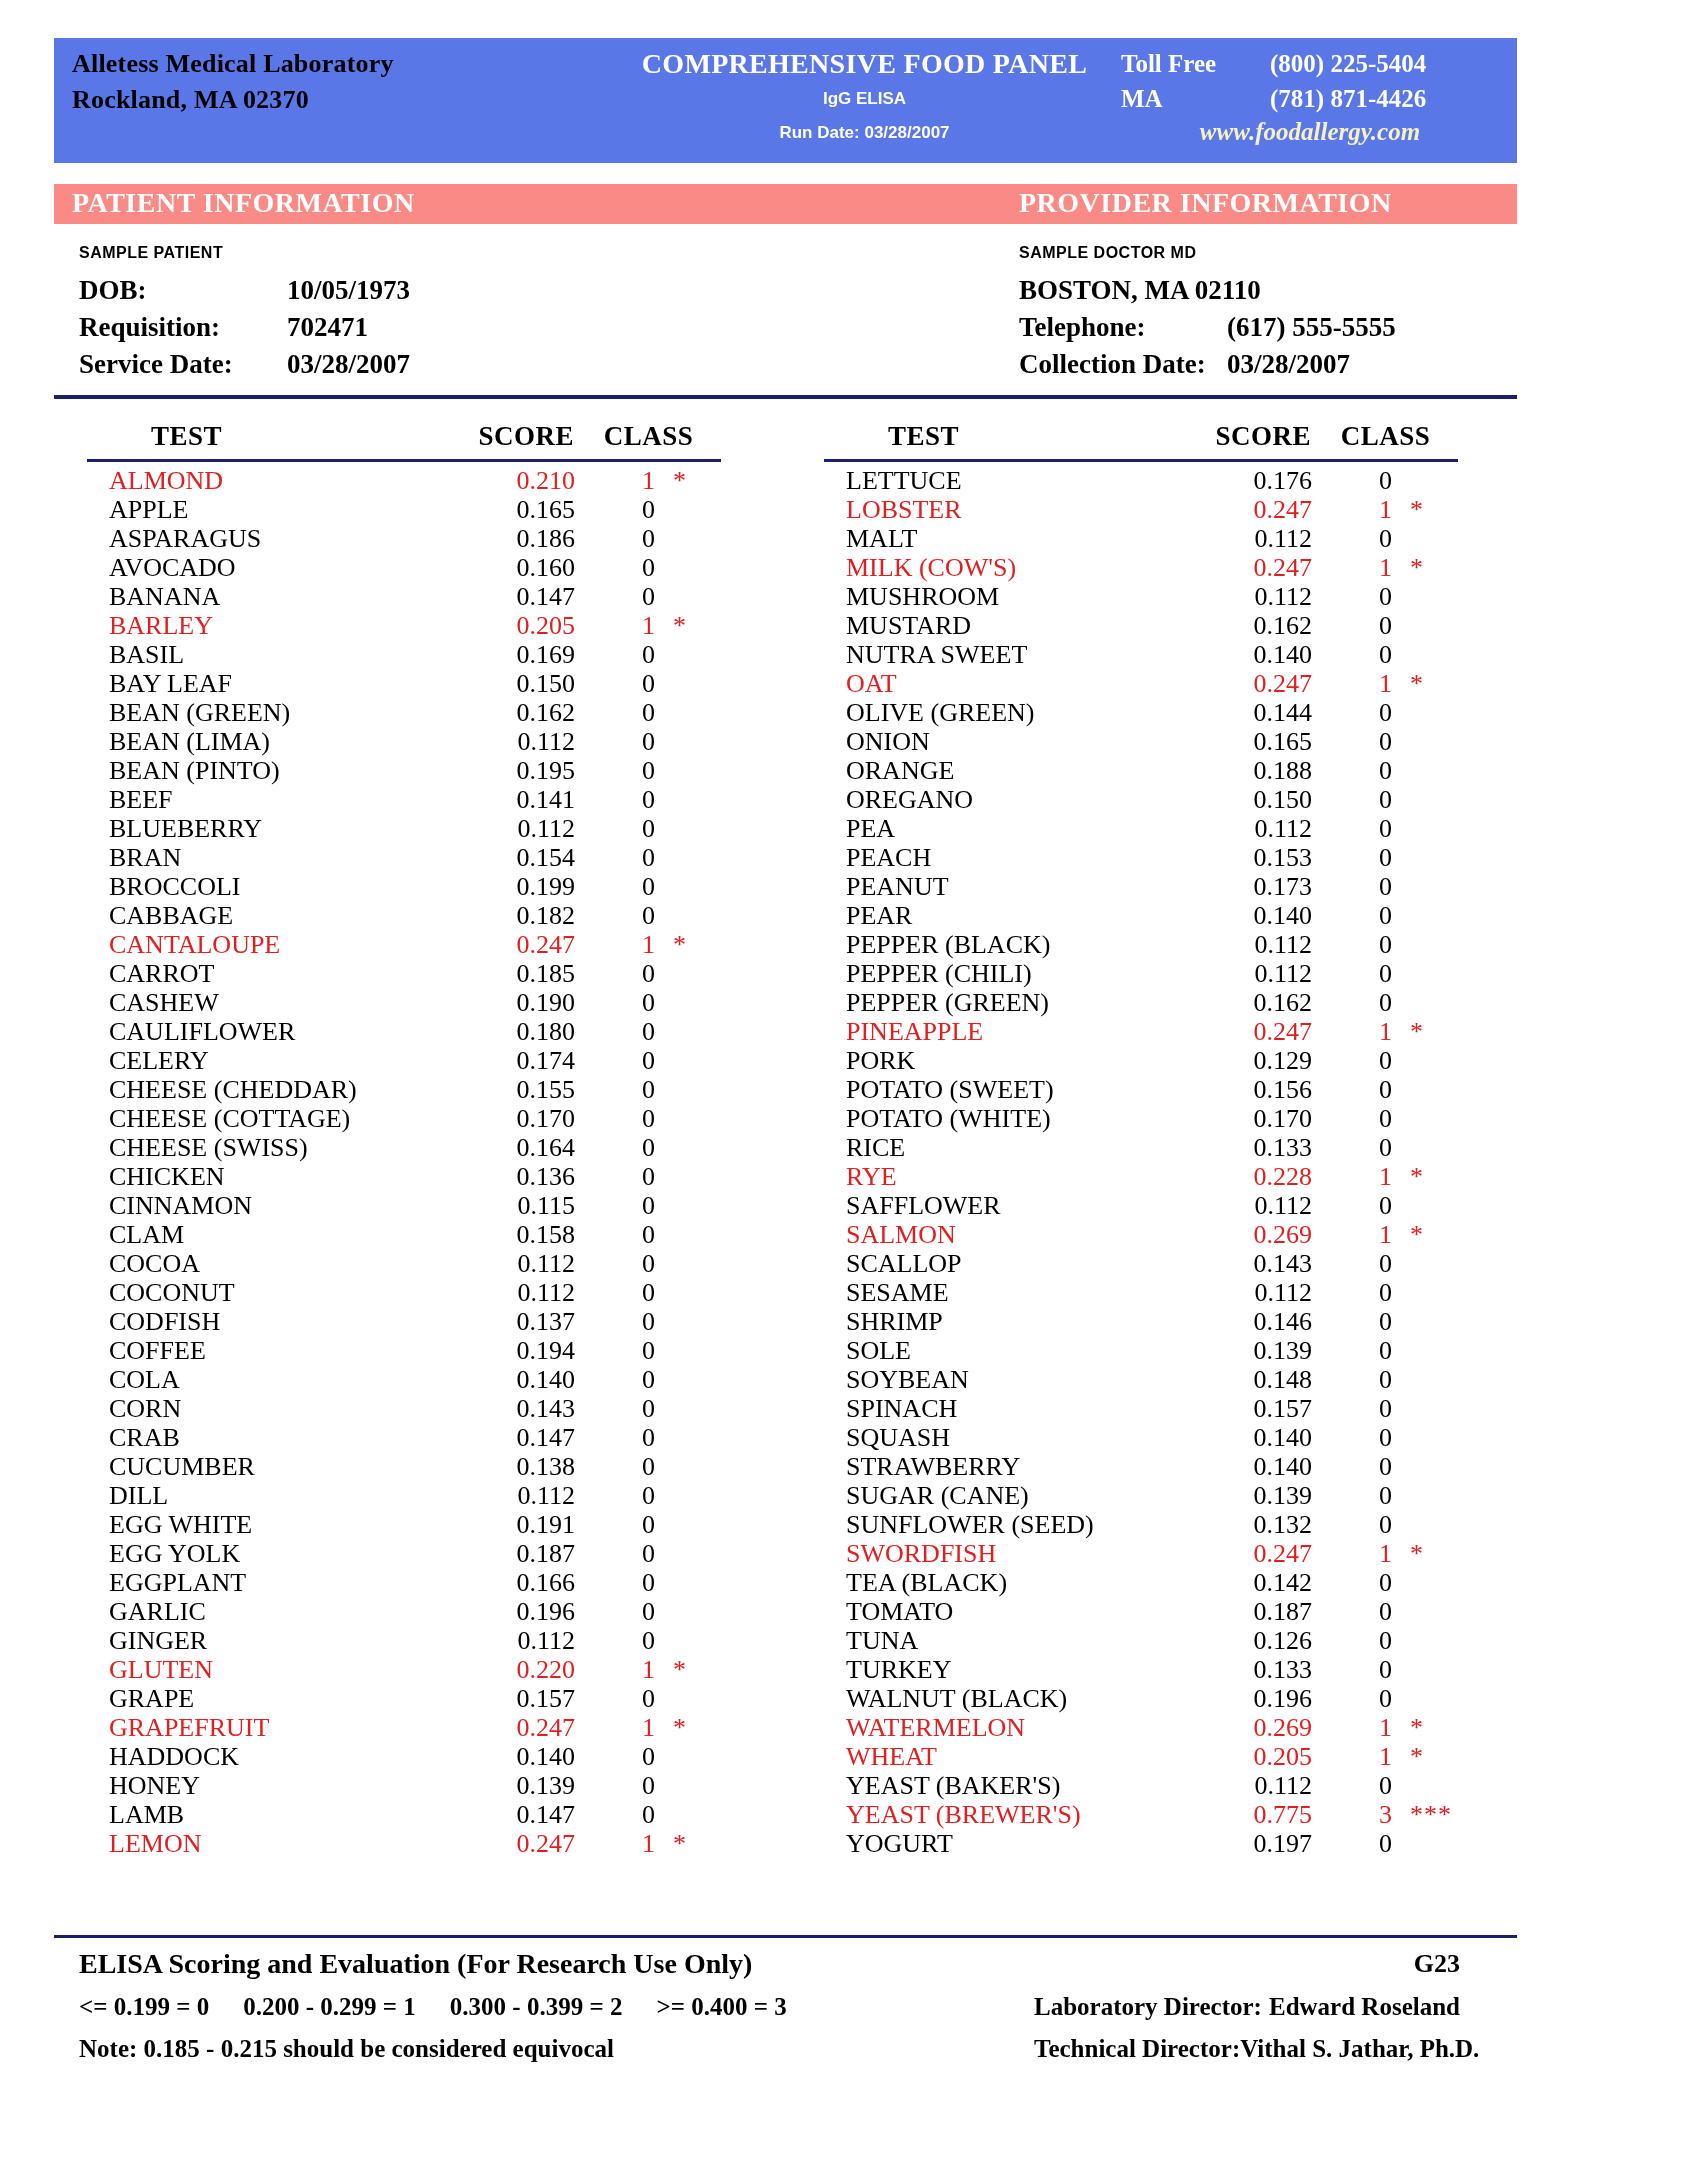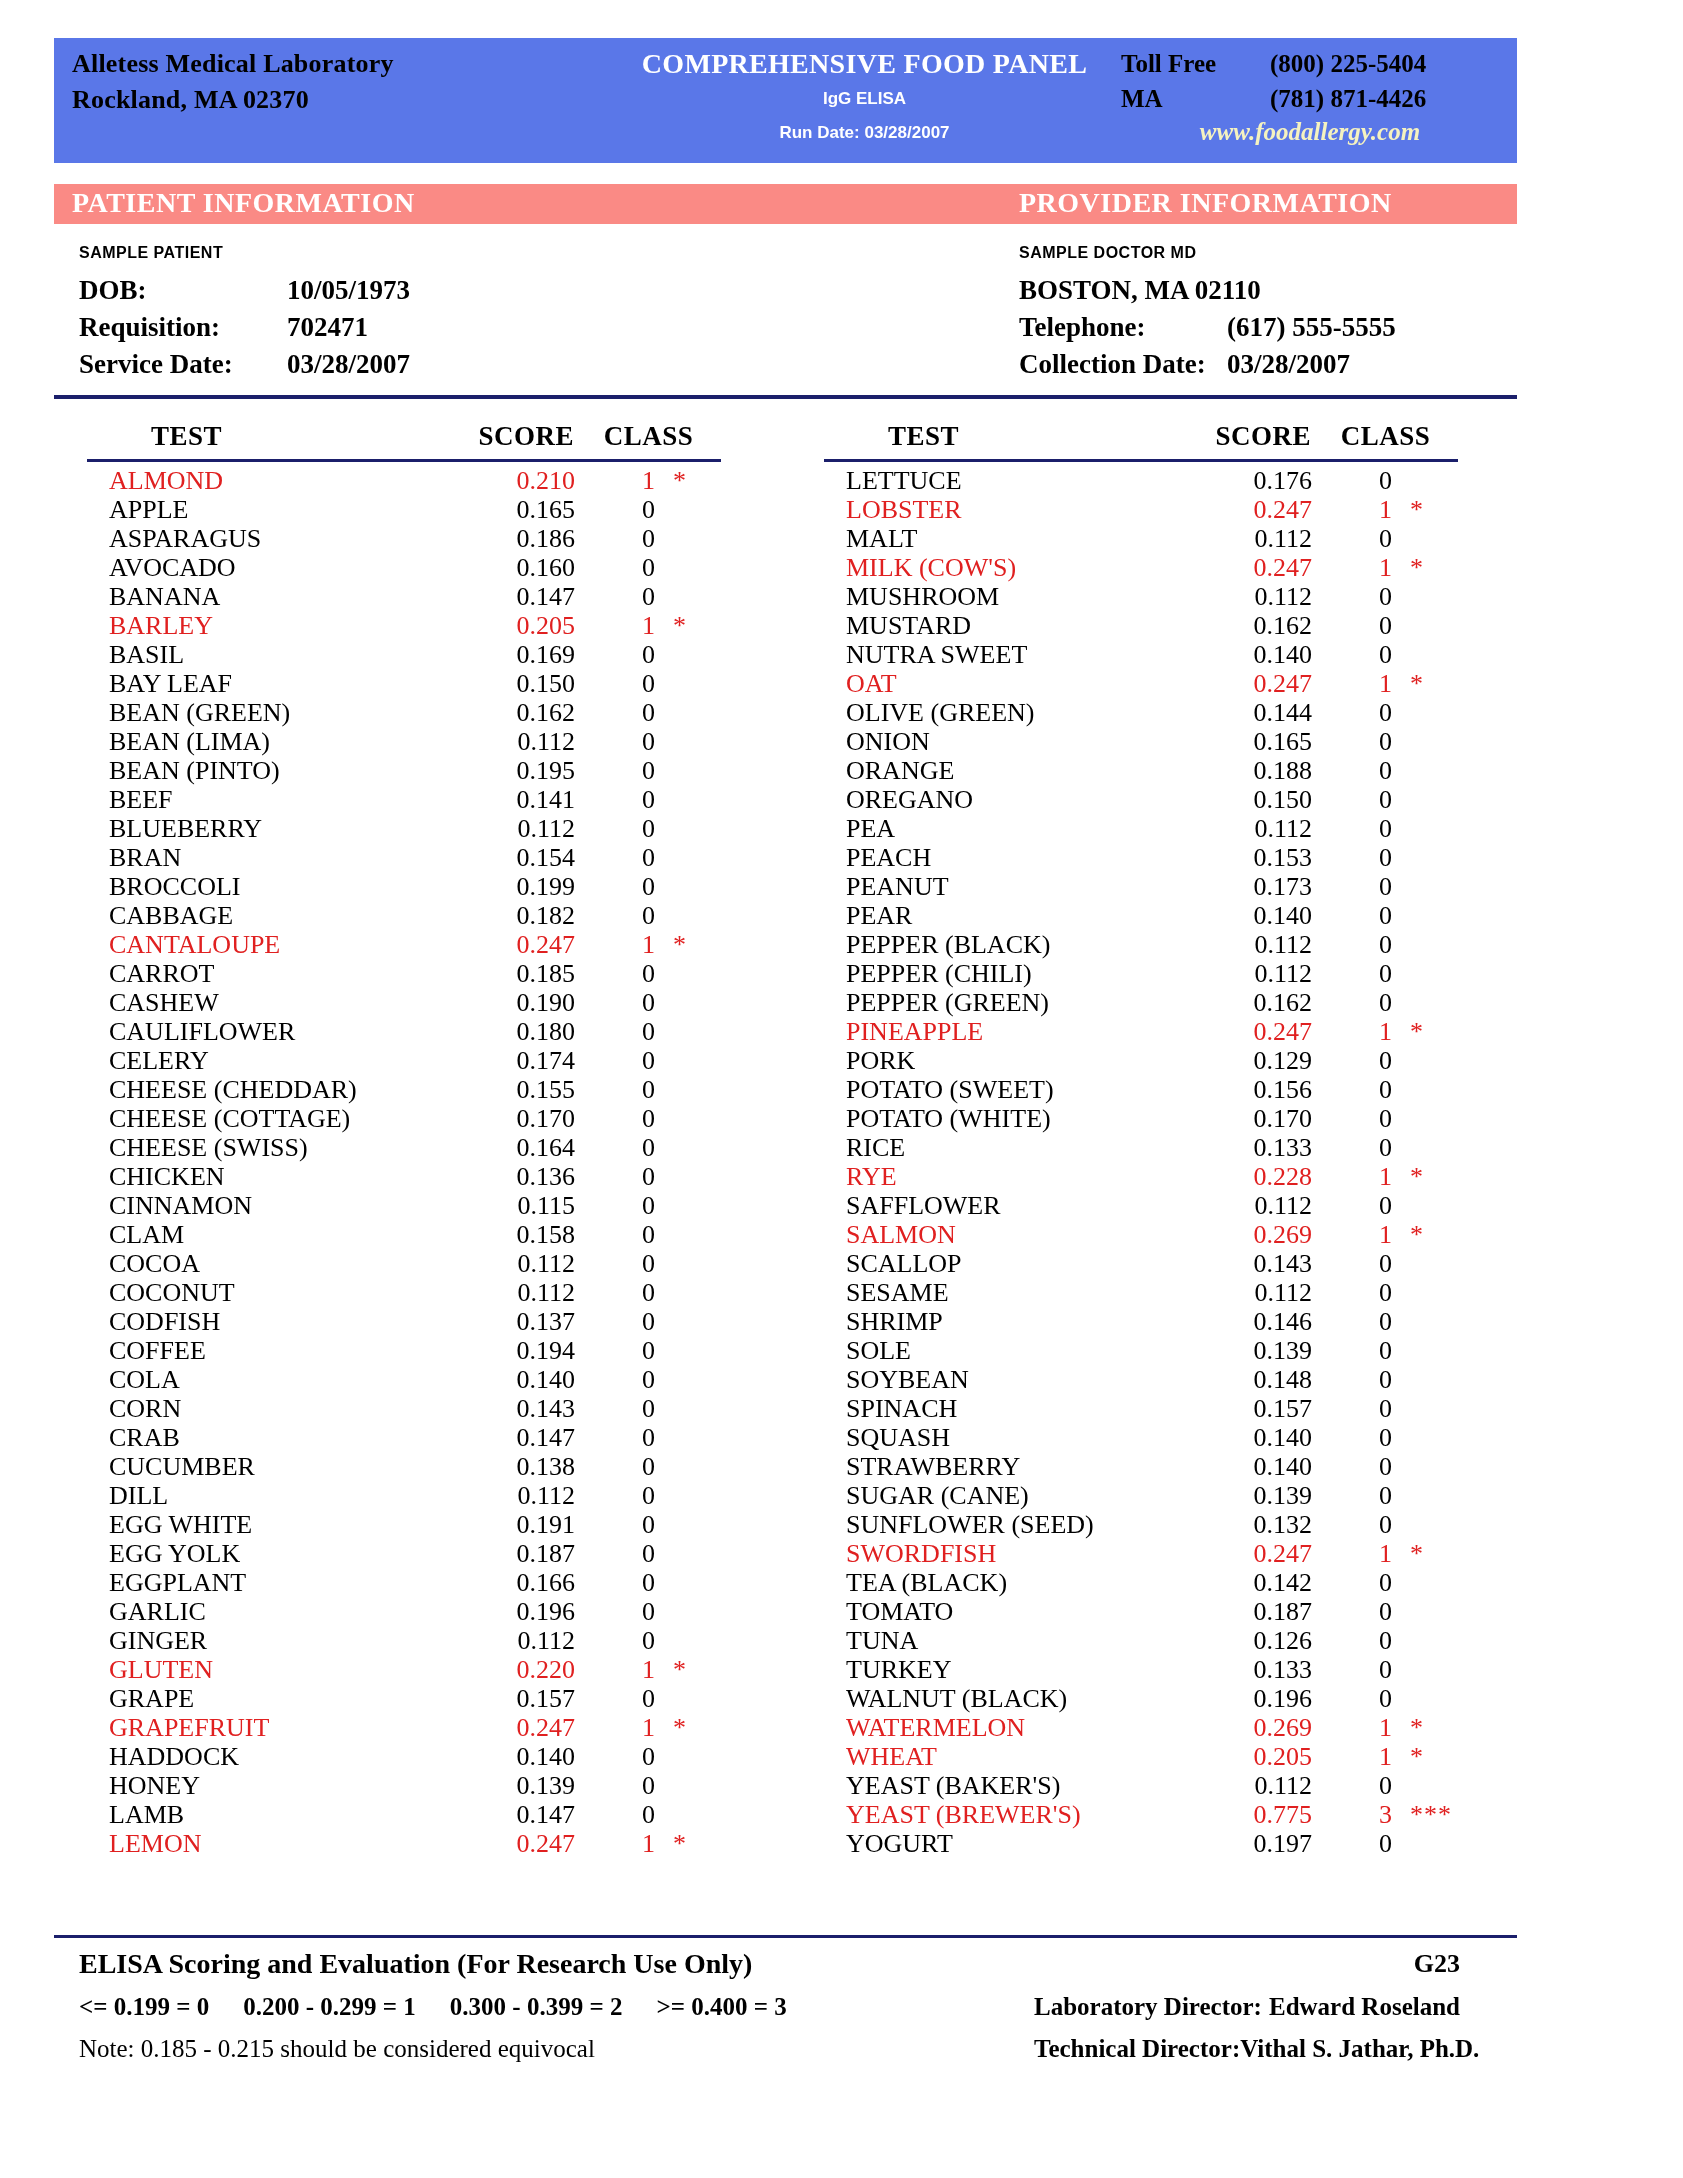--- a/index.html
+++ b/index.html
@@ -67,21 +67,21 @@
     line-height: 34px;
     font-family: "Liberation Sans", "DejaVu Sans", sans-serif;
   }
   .hdr-right {
     width: 396px;
     padding: 8px 10px 0 0;
     box-sizing: border-box;
   }
   .hdr-rowline {
     display: flex;
-    color: #000000;
+    color: #ffffff;
     font-weight: bold;
     font-size: 25px;
     line-height: 35px;
   }
   .hdr-rowline .lbl { width: 149px; }
   .hdr-rowline .val { flex: 1; }
   .hdr-url {
     text-align: center;
     color: #f5f2c0;
     font-style: italic;
@@ -262,21 +262,21 @@
     font-size: 28px;
     line-height: 44px;
   }
   .foot-scale {
     font-weight: bold;
     font-size: 25px;
     line-height: 42px;
   }
   .foot-scale span { margin-right: 34px; }
   .foot-note {
-    font-weight: normal;
+    font-weight: bold;
     font-size: 25px;
     line-height: 42px;
   }
   .foot-right {
     position: absolute;
     left: 980px;
     top: 0;
     width: 426px;
   }
   .foot-code {

